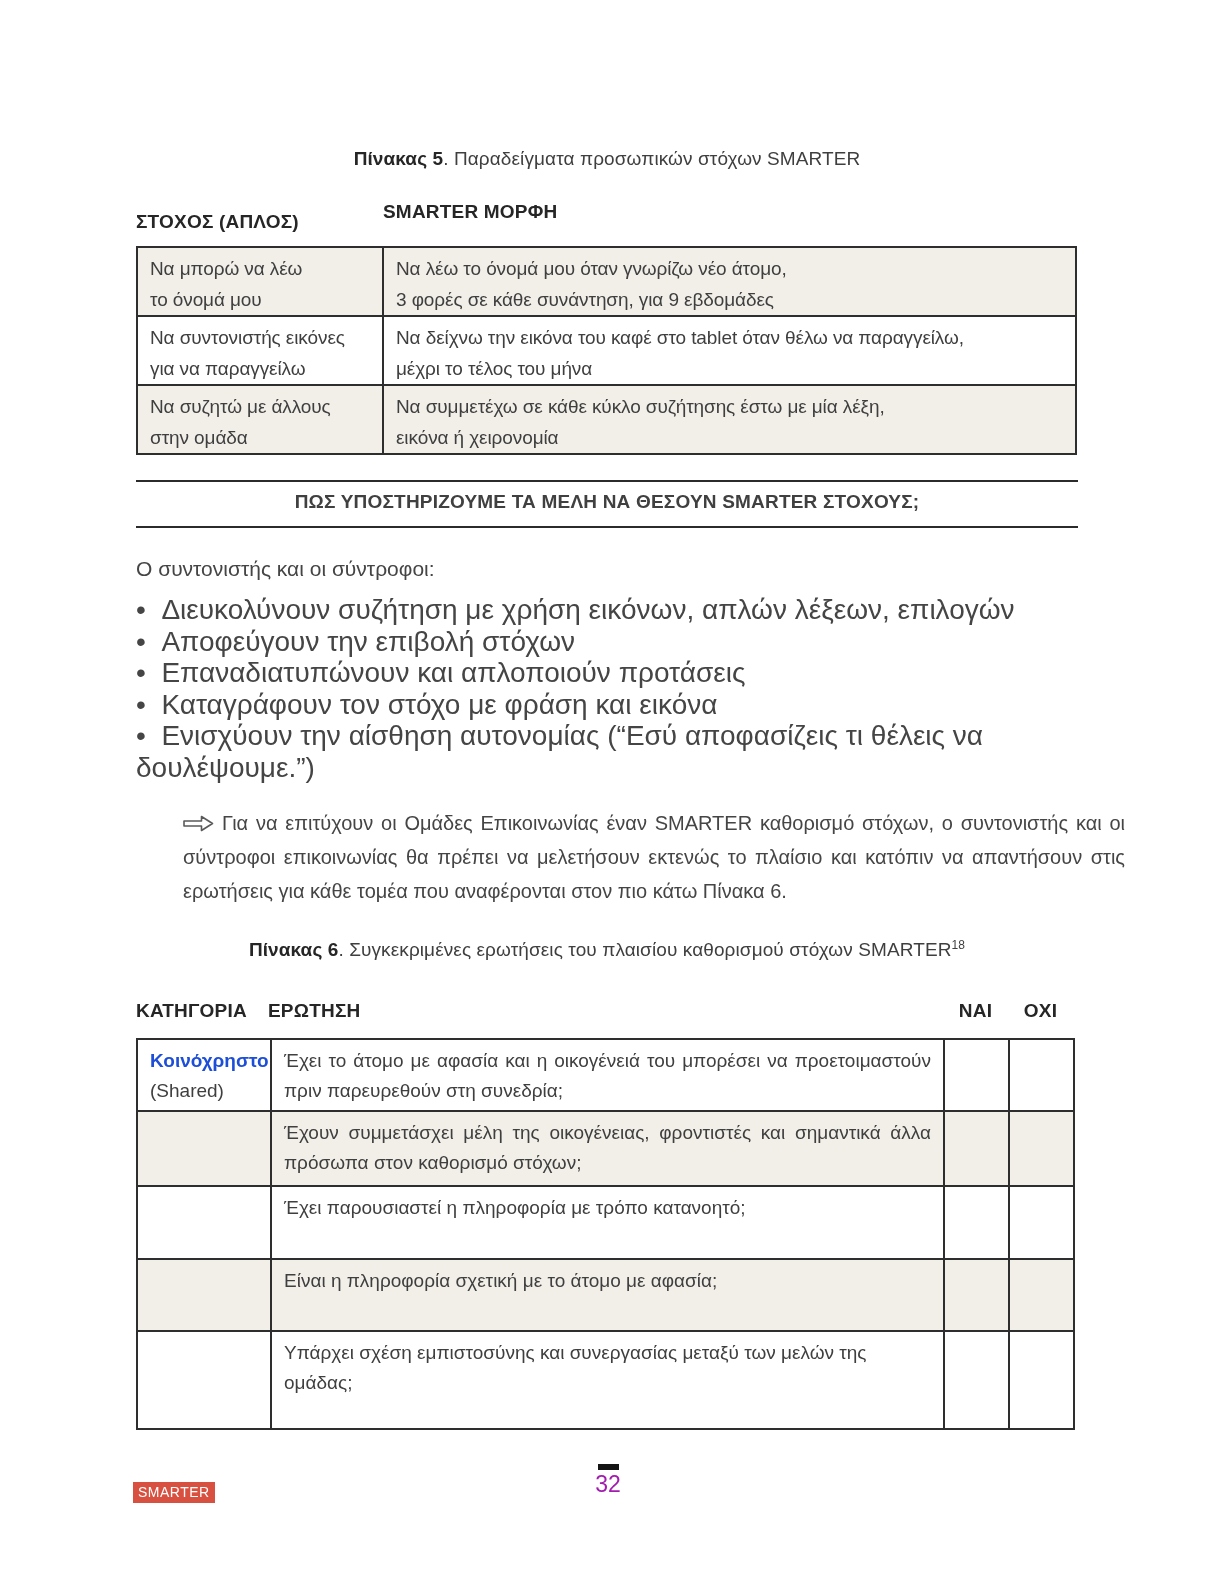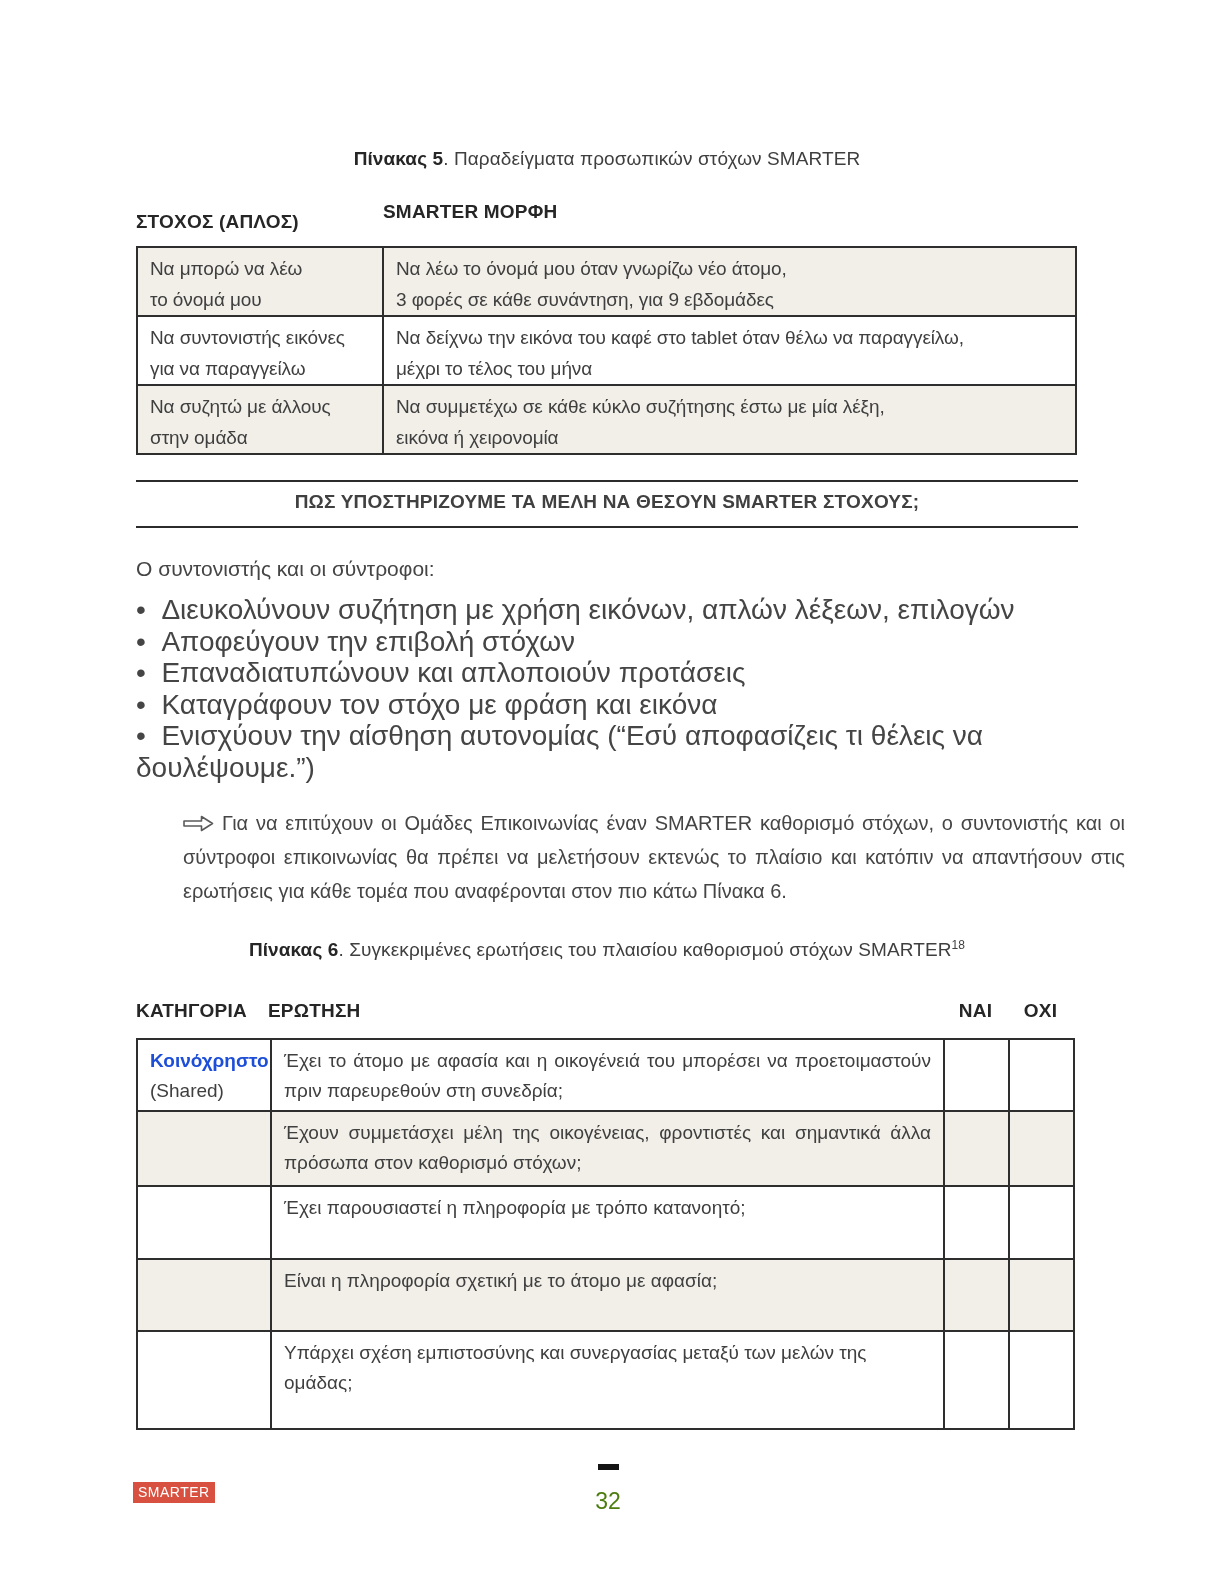--- a/index.html
+++ b/index.html
@@ -59,21 +59,21 @@
   .arrow-icon{display:inline-block;vertical-align:-2px;margin-right:8px;}
 
   
   .brand{
     background:#d8503f;color:#ffffff;
     font-size:14px;letter-spacing:.5px;
     padding:2px 5px 3px 5px;
   }
   .page-marker{width:60px;text-align:center;}
   .page-marker .bar{width:21px;height:6px;background:#141414;margin:0 auto;}
-  .page-marker .num{font-size:23px;color:#4d7c0f;margin-top:18px;}
+  .page-marker .num{font-size:23px;color:#a21caf;margin-top:1px;}
 </style>
 </head>
 <body>
 
 <div class="page">
 
   <div class="abs caption center" style="top:148px;left:0;">
     <span class="b">Πίνακας 5</span><span>. Παραδείγματα προσωπικών στόχων SMARTER</span>
   </div>
 

